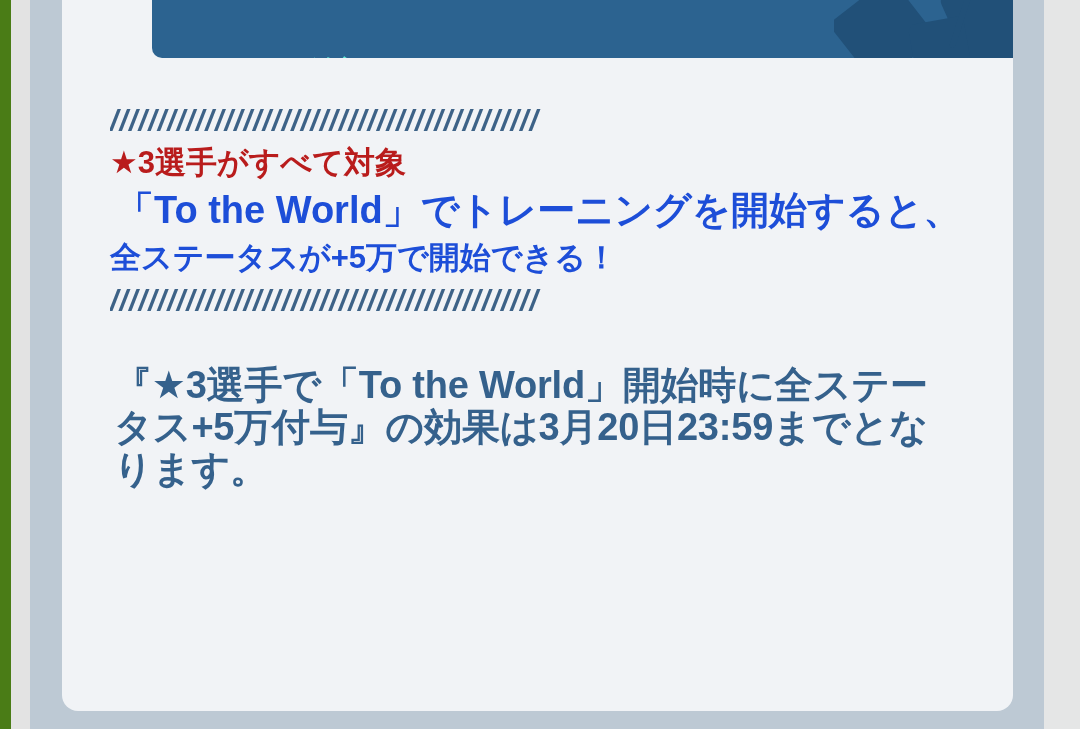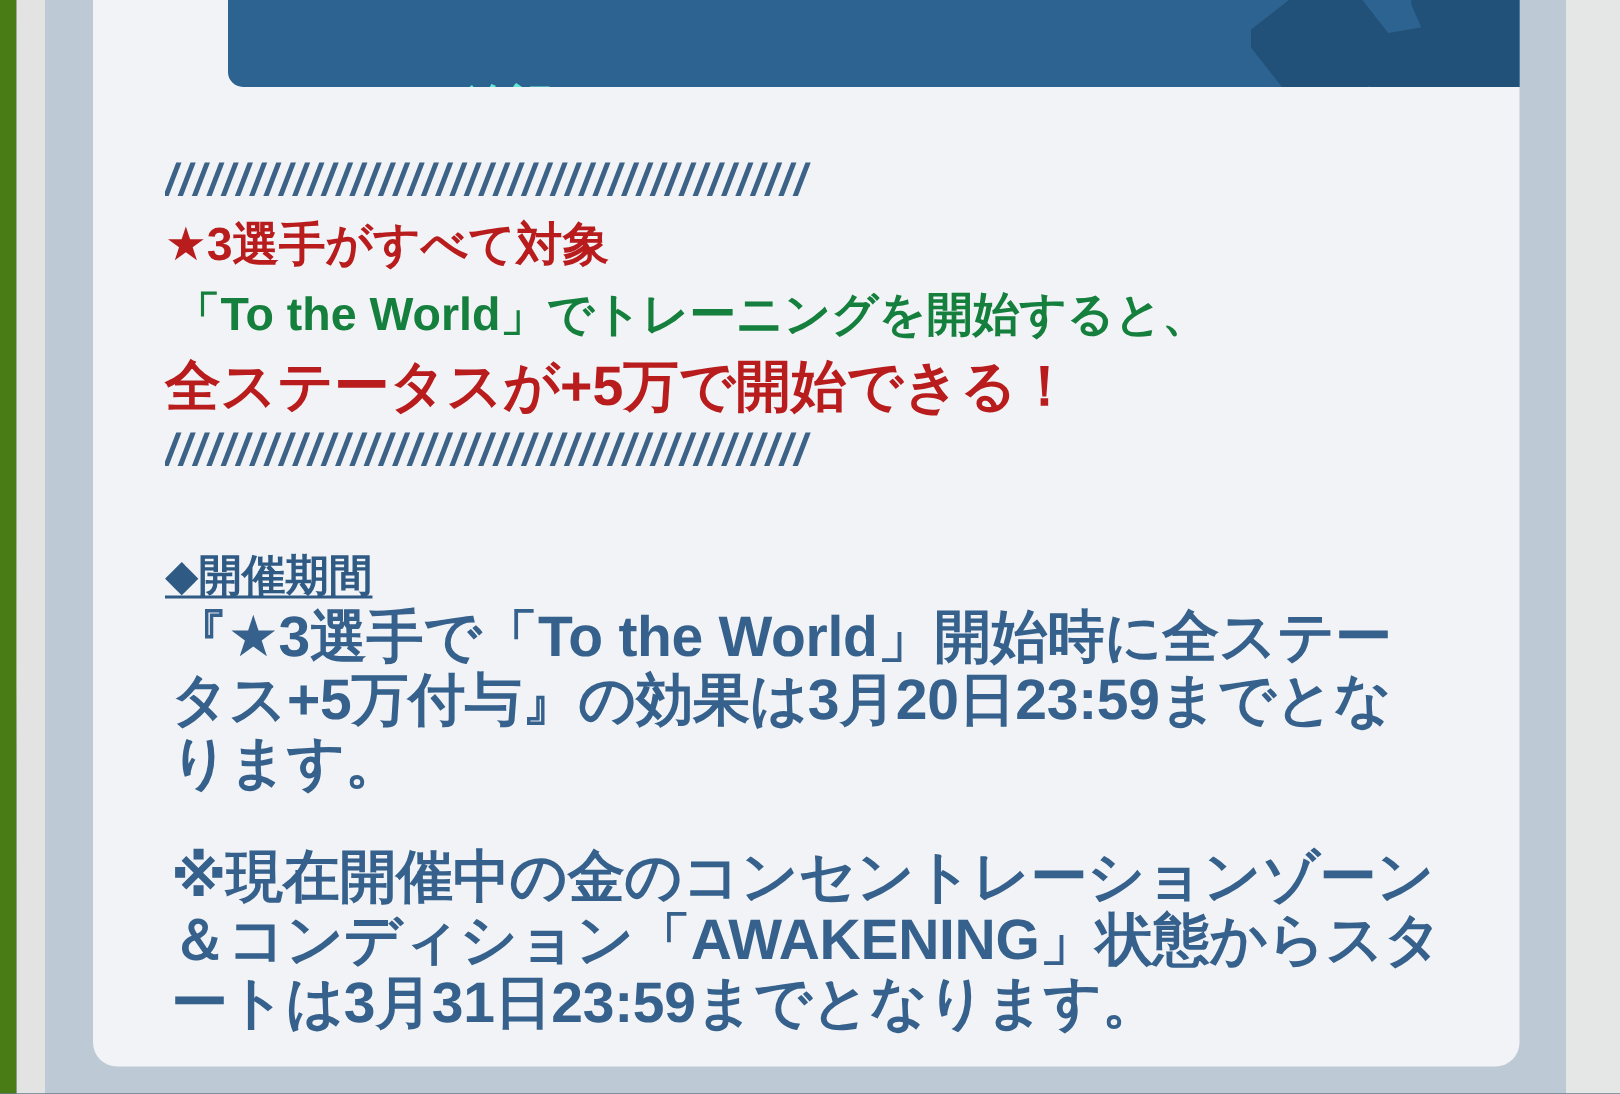--- a/index.html
+++ b/index.html
@@ -112,31 +112,31 @@
 
   .hl-pink {
     color:#b91c1c;
     font-size:31px;
     font-weight:bold;
     line-height:46px;
     white-space:nowrap;
   }
 
   .line-blue {
-    color:#15803d;
+    color:#1d4ed8;
+    font-size:38px;
+    font-weight:bold;
+    line-height:48px;
+    white-space:nowrap;
+    padding-left:6px;
+  }
+
+  .hl-orange {
+    color:#1d4ed8;
     font-size:31px;
-    font-weight:bold;
-    line-height:48px;
-    white-space:nowrap;
-    padding-left:6px;
-  }
-
-  .hl-orange {
-    color:#b91c1c;
-    font-size:37px;
     font-weight:bold;
     line-height:48px;
     white-space:nowrap;
   }
 
   .section-head {
     color:#2f5a84;
     font-size:29px;
     font-weight:bold;
     line-height:40px;
@@ -195,25 +195,21 @@
     <div class="hl-pink">★3選手がすべて対象</div>
 
     <div class="line-blue">「To the World」でトレーニングを開始すると、</div>
 
     <div class="hl-orange">全ステータスが+5万で開始できる！</div>
 
     <div class="slash-rule">/////////////////////////////////////////////</div>
 
     <div class="spacer-md"></div>
 
-    <div>
-      <span class="section-head">◆開催期間</span>
-    </div>
 
     <div class="para">『★3選手で「To the World」開始時に全ステータス+5万付与』の効果は3月20日23:59までとなります。</div>
 
     <div class="spacer-sm"></div>
 
-    <div class="para">※現在開催中の金のコンセントレーションゾーン＆コンディション「AWAKENING」状態からスタートは3月31日23:59までとなります。</div>
 
   </div>
 
 </div>
 
 </body></html>

